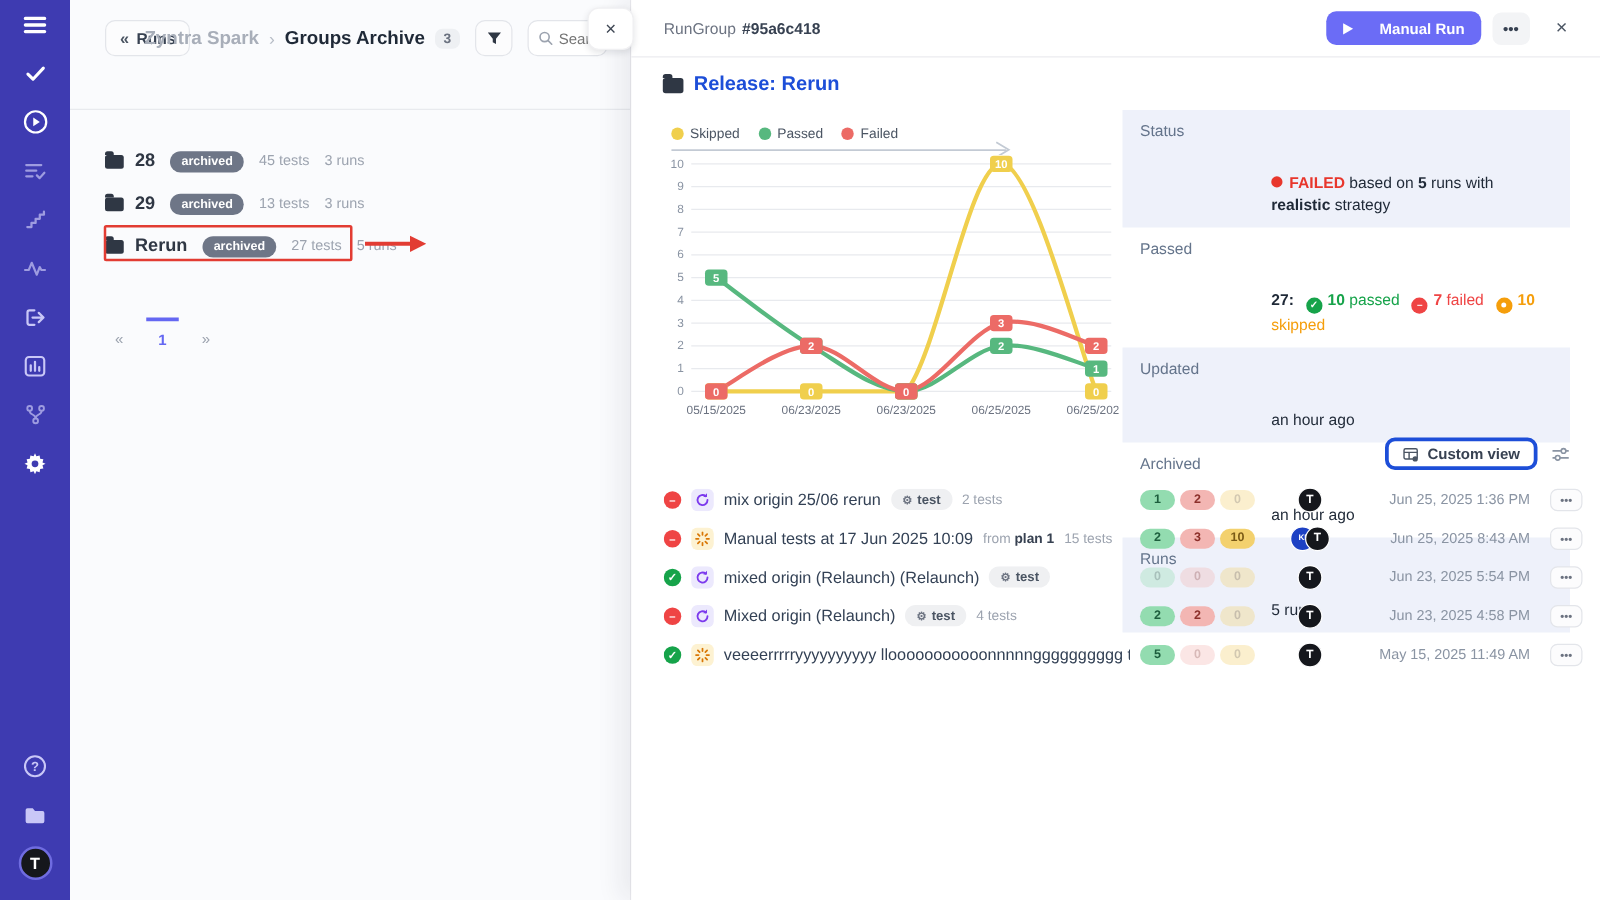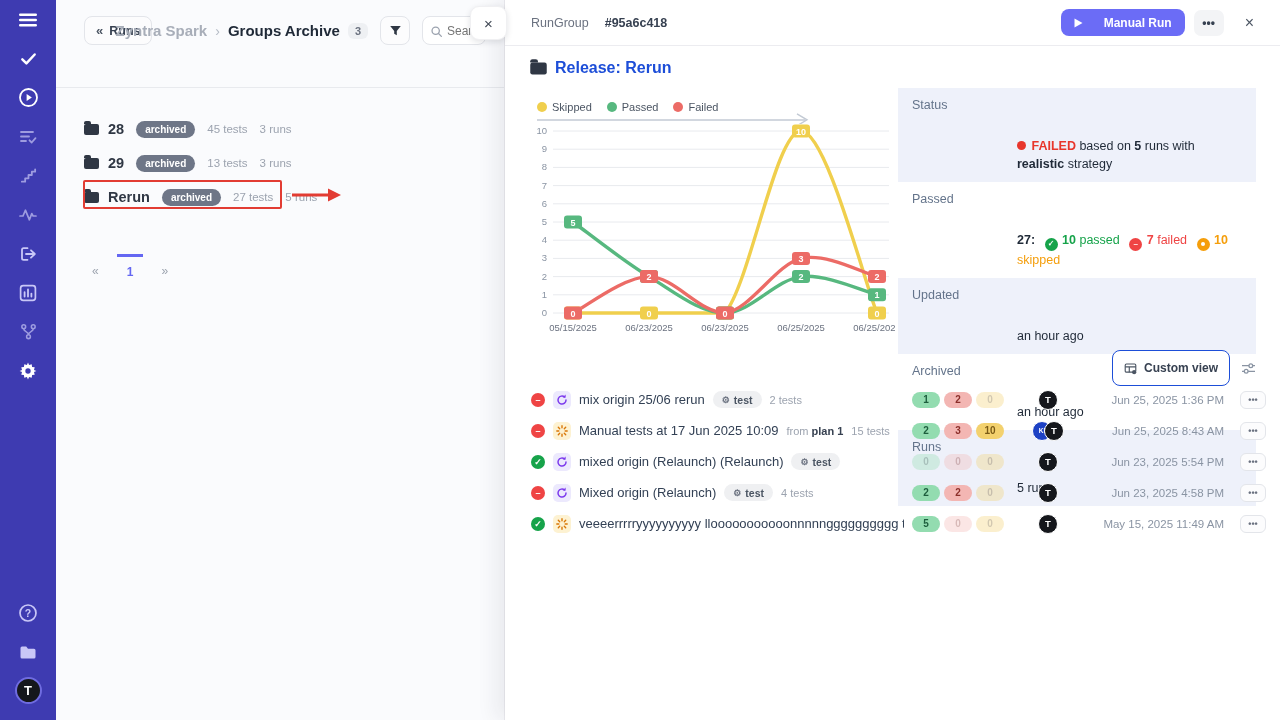--- a/index.html
+++ b/index.html
@@ -71,21 +71,21 @@
     background:#fff; border:1px solid #f0f0f2; border-radius:9px;
     box-shadow:0 2px 6px rgba(20,24,40,.12); display:flex; align-items:center;
     justify-content:center; font-size:15px; color:#3f4754; cursor:pointer; z-index:30; }
 
   
   .right-panel { position:absolute; left:505px; top:0; width:775px; height:720px;
     background:#fff; box-shadow:-10px 0 18px rgba(25,30,50,.07); }
   .dp-header { height:46px; display:flex; align-items:center; padding:0 22px 0 26px;
     border-bottom:1px solid #ececf0; }
   .dp-id-label { font-size:12.5px; color:#6b7280; }
-  .dp-id-value { font-size:12.5px; color:#374151; font-weight:700; margin-left:16px; }
+  .dp-id-value { font-size:12.5px; color:#374151; font-weight:700; margin-left:5px; }
   .dp-actions { margin-left:auto; display:flex; align-items:center; gap:9px; }
   .btn-primary { display:flex; align-items:center; gap:21px; height:27px; padding:0 13px;
     background:#6b6cf6; color:#fff; border:none; border-radius:8px; font-size:12px;
     font-weight:600; cursor:pointer; font-family:inherit; }
   .btn-more { width:30px; height:26px; background:#f3f4f6; border:none; border-radius:7px;
     color:#374151; font-size:12px; font-weight:bold; cursor:pointer; }
   .dp-close { margin-left:8px; font-size:16px; color:#4b5563; cursor:pointer; padding:2px 4px; }
 
   .dp-title { position:absolute; left:26px; top:59px; display:flex; align-items:center; gap:9px; }
   .dp-title .folder-glyph { transform:scale(1.1); }
@@ -112,22 +112,22 @@
     vertical-align:-2px; margin:0 1px 0 6px; }
   .mic-pass { background:#16a34a; }
   .mic-fail { background:#ef4444; }
   .mic-skip { background:#f59e0b; }
   .mic-skip .dotc { width:4px; height:4px; background:#fff; border-radius:50%; }
   .grn { color:#16a34a; } .rd2 { color:#ef4444; } .org { color:#f59e0b; }
   .ival b { font-weight:700; }
 
   .custom-view-row { position:absolute; right:24px; top:350px; display:flex;
     align-items:center; gap:11px; }
-  .btn-custom { display:flex; align-items:center; gap:7px; height:36px; padding:0 11px;
-    background:#fff; border:1px solid #1d4ed8; border-radius:8px; font-size:12px;
+  .btn-custom { display:flex; align-items:center; gap:7px; height:26px; padding:0 11px;
+    background:#fff; border:3px solid #1d4ed8; border-radius:8px; font-size:12px;
     font-weight:600; color:#374151; cursor:pointer; font-family:inherit; }
   .sliders-ic { color:#8a94a3; cursor:pointer; display:flex; }
 
   .run-list { position:absolute; left:0; right:0; top:384px; }
   .run-row { height:31px; display:flex; align-items:center; padding:0 14px 0 26px; gap:8px; cursor:pointer; }
   .run-left { flex:1; min-width:0; display:flex; align-items:center; gap:8px; overflow:hidden; white-space:nowrap; }
   .st-ic { width:14px; height:14px; border-radius:50%; color:#fff; font-size:9px;
     font-weight:bold; display:flex; align-items:center; justify-content:center; flex:none; }
   .st-pass { background:#16a34a; } .st-fail { background:#ef4444; }
   .og-ic { width:18px; height:18px; border-radius:5px; display:flex; align-items:center;

